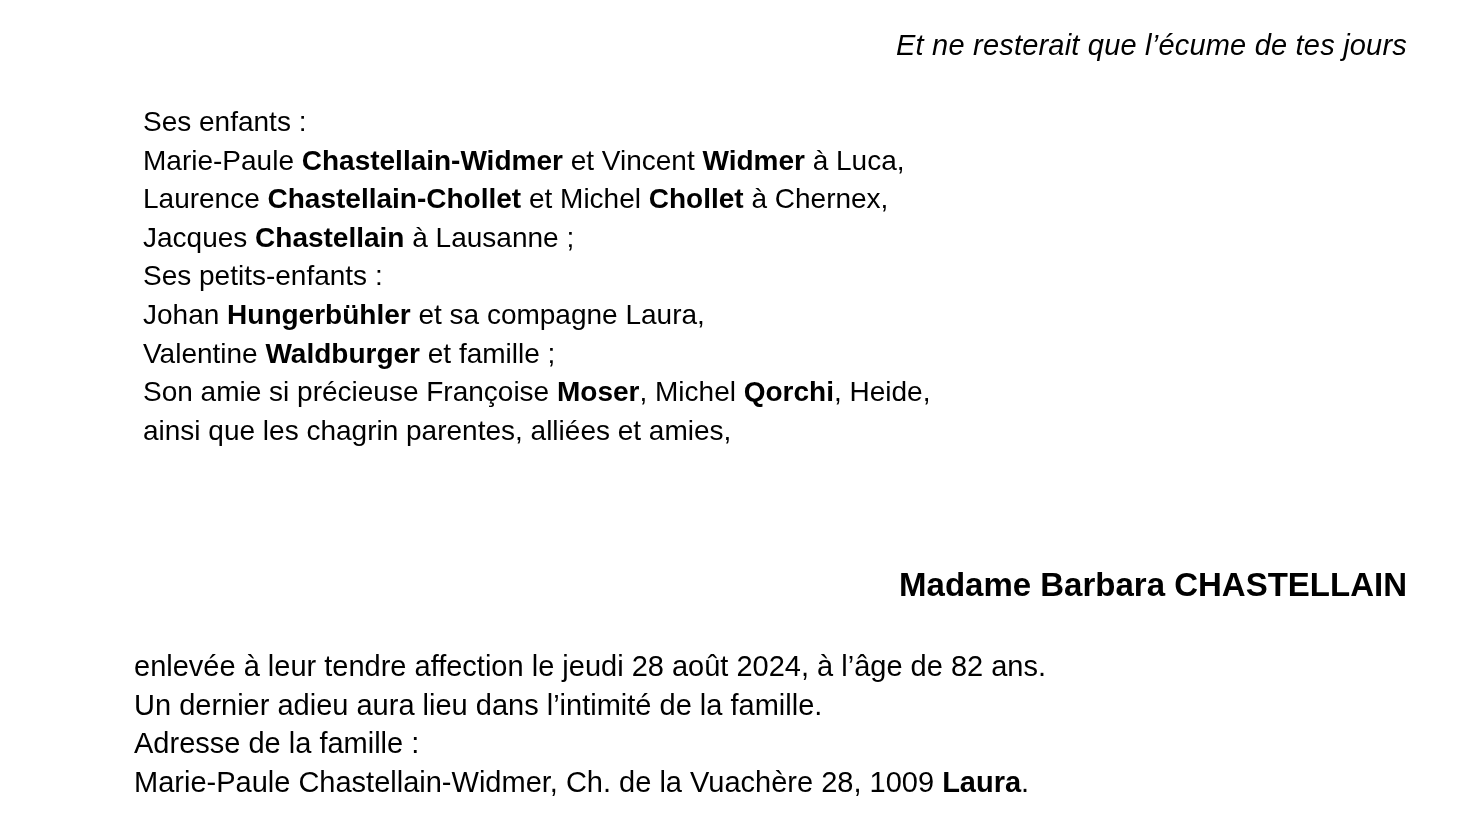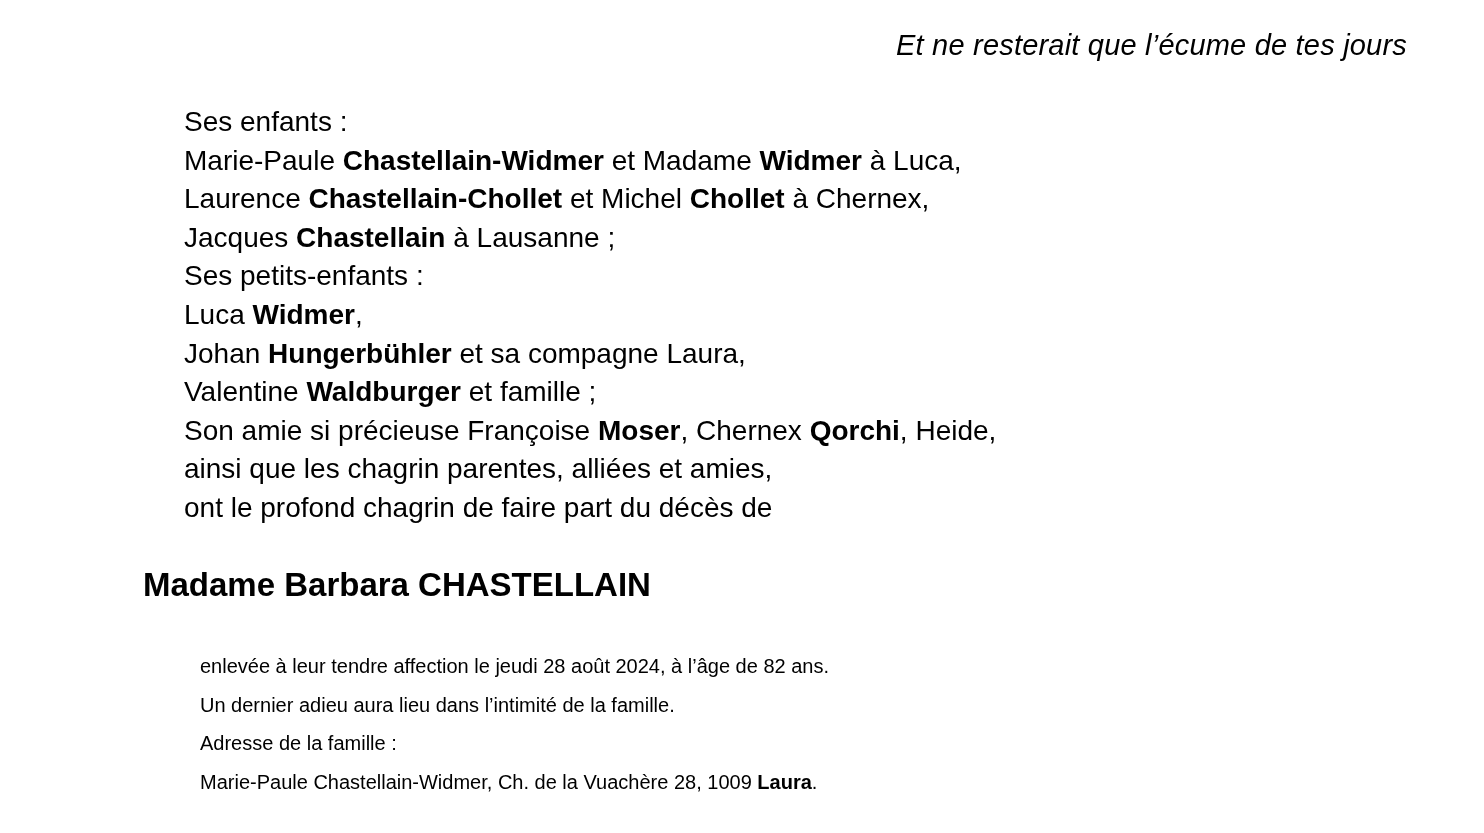--- a/index.html
+++ b/index.html
@@ -34,62 +34,59 @@
     position: absolute;
     top: 103px;
     left: 143px;
     width: 1264px;
     font-size: 28px;
     line-height: 38.6px;
   }
   .closing-paragraph {
     position: absolute;
     top: 647px;
-    left: 159px;
+    left: 134px;
     width: 1264px;
-    font-size: 20px;
+    font-size: 29px;
     line-height: 38.6px;
   }
   .line {
     white-space: nowrap;
-    margin-left: 41px;
   }
   .line b {
     font-weight: bold;
   }
   .deceased-name {
     position: absolute;
     top: 565px;
     left: 143px;
     width: 1264px;
-    text-align: left;
+    text-align: right;
     font-weight: bold;
     font-size: 33px;
     line-height: 40px;
     white-space: nowrap;
   }
 </style>
 </head>
 <body>
 
 <div class="page">
   <div class="epigraph">Et ne resterait que l’écume de tes jours</div>
 
   <div class="family-paragraph">
       <div class="line"><span>Ses enfants :</span></div>
-      <div class="line"><span>Marie-Paule </span><b>Chastellain-Widmer</b><span> et Madame </span><b>Widmer</b><span> à Luca,</span></div>
+      <div class="line"><span>Marie-Paule </span><b>Chastellain-Widmer</b><span> et Vincent </span><b>Widmer</b><span> à Luca,</span></div>
       <div class="line"><span>Laurence </span><b>Chastellain-Chollet</b><span> et Michel </span><b>Chollet</b><span> à Chernex,</span></div>
       <div class="line"><span>Jacques </span><b>Chastellain</b><span> à Lausanne ;</span></div>
       <div class="line"><span>Ses petits-enfants :</span></div>
-      <div class="line"><span>Luca </span><b>Widmer</b><span>,</span></div>
       <div class="line"><span>Johan </span><b>Hungerbühler</b><span> et sa compagne Laura,</span></div>
       <div class="line"><span>Valentine </span><b>Waldburger</b><span> et famille ;</span></div>
-      <div class="line"><span>Son amie si précieuse Françoise </span><b>Moser</b><span>, Chernex </span><b>Qorchi</b><span>, Heide,</span></div>
+      <div class="line"><span>Son amie si précieuse Françoise </span><b>Moser</b><span>, Michel </span><b>Qorchi</b><span>, Heide,</span></div>
       <div class="line"><span>ainsi que les chagrin parentes, alliées et amies,</span></div>
-      <div class="line"><span>ont le profond chagrin de faire part du décès de</span></div>
     </div>
 
   <div class="deceased-name">Madame Barbara CHASTELLAIN</div>
 
   <div class="closing-paragraph">
       <div class="line"><span>enlevée à leur tendre affection le jeudi 28 août 2024, à l’âge de 82 ans.</span></div>
       <div class="line"><span>Un dernier adieu aura lieu dans l’intimité de la famille.</span></div>
       <div class="line"><span>Adresse de la famille :</span></div>
       <div class="line"><span>Marie-Paule Chastellain-Widmer, Ch. de la Vuachère 28, 1009 </span><b>Laura</b><span>.</span></div>
     </div>

